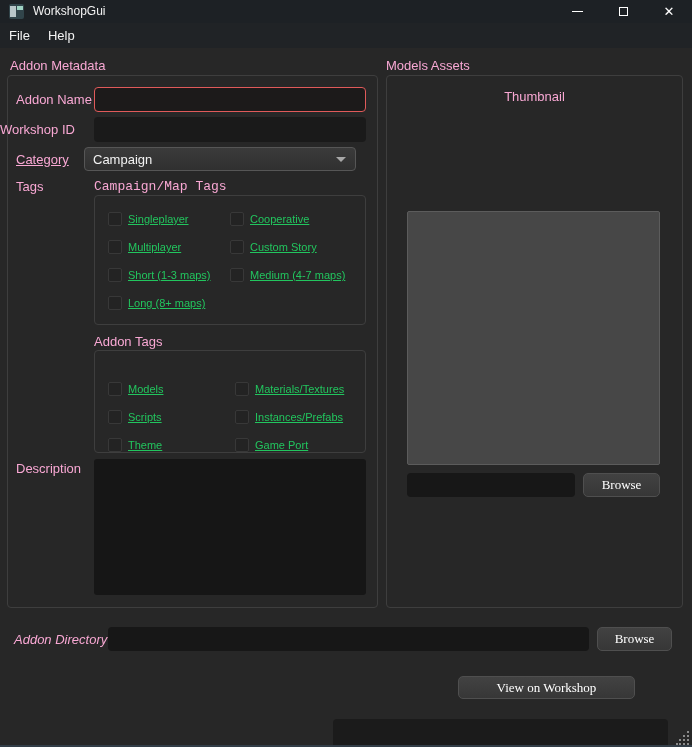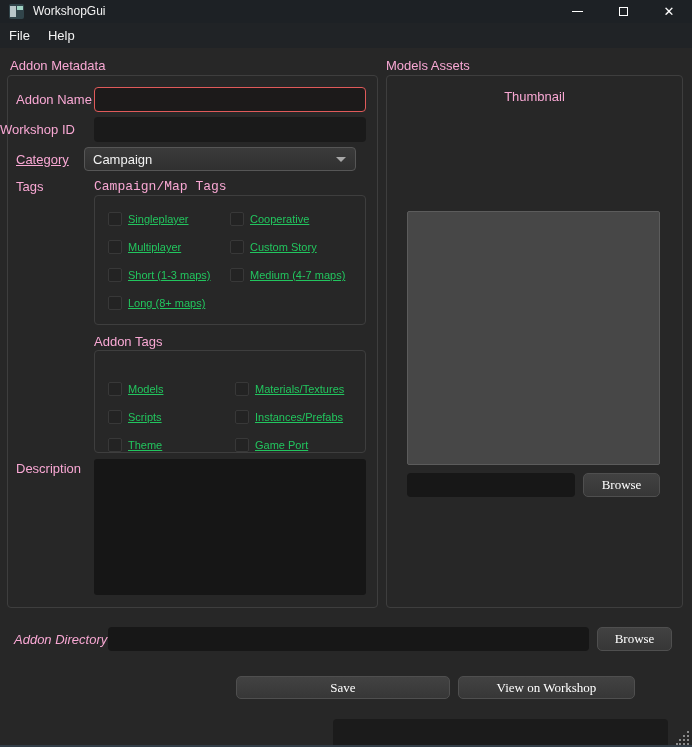--- a/index.html
+++ b/index.html
@@ -161,21 +161,20 @@
   <div class="groupbox" style="left:386px;top:75px;width:297px;height:533px;"></div>
   <span class="label" style="left:386px;top:89px;width:297px;text-align:center;">Thumbnail</span>
   <div class="thumb-box" style="left:407px;top:211px;width:253px;height:254px;"></div>
   <input class="tinput" style="left: 407px; top: 473px; width: 168px; height: 24px; background: rgb(23, 23, 23);" value="">
   <div class="btn" style="left:583px;top:473px;width:77px;height:24px;">Browse</div>
 
   <span class="label" style="left:14px;top:632px;font-style:italic;">Addon Directory</span>
   <input class="tinput" style="left: 108px; top: 627px; width: 481px; height: 24px; background: rgb(23, 23, 23);" value="">
   <div class="btn" style="left:597px;top:627px;width:75px;height:24px;">Browse</div>
 
-  <div class="btn" style="left:236px;top:676px;width:214px;height:23px;">Save</div>
   <div class="btn" style="left:458px;top:676px;width:177px;height:23px;">View on Workshop</div>
 
   <div class="bottom-box"></div>
   <div class="edge-line"></div>
 
   <svg class="grip" width="14" height="14">
     <g fill="#8a8a8a">
       <rect x="11" y="0" width="2" height="2"></rect>
       <rect x="7" y="4" width="2" height="2"></rect>
         <rect x="11" y="4" width="2" height="2"></rect>

